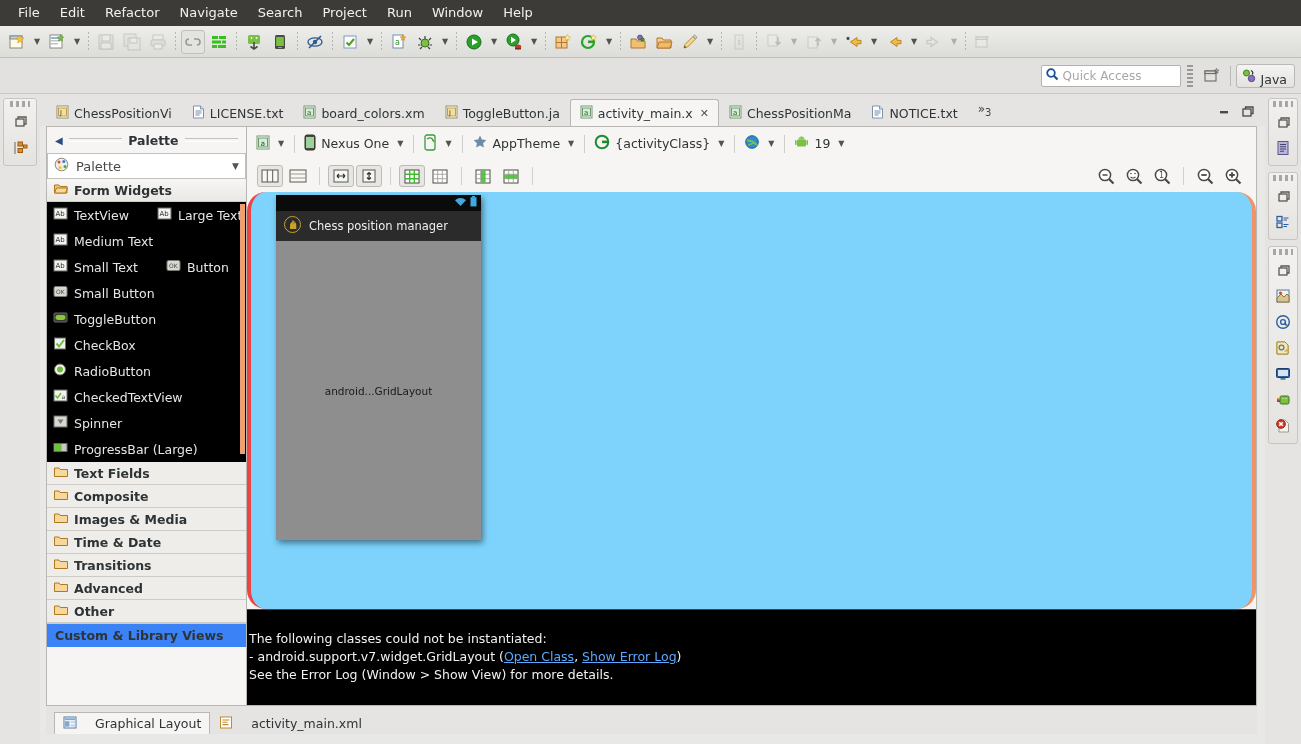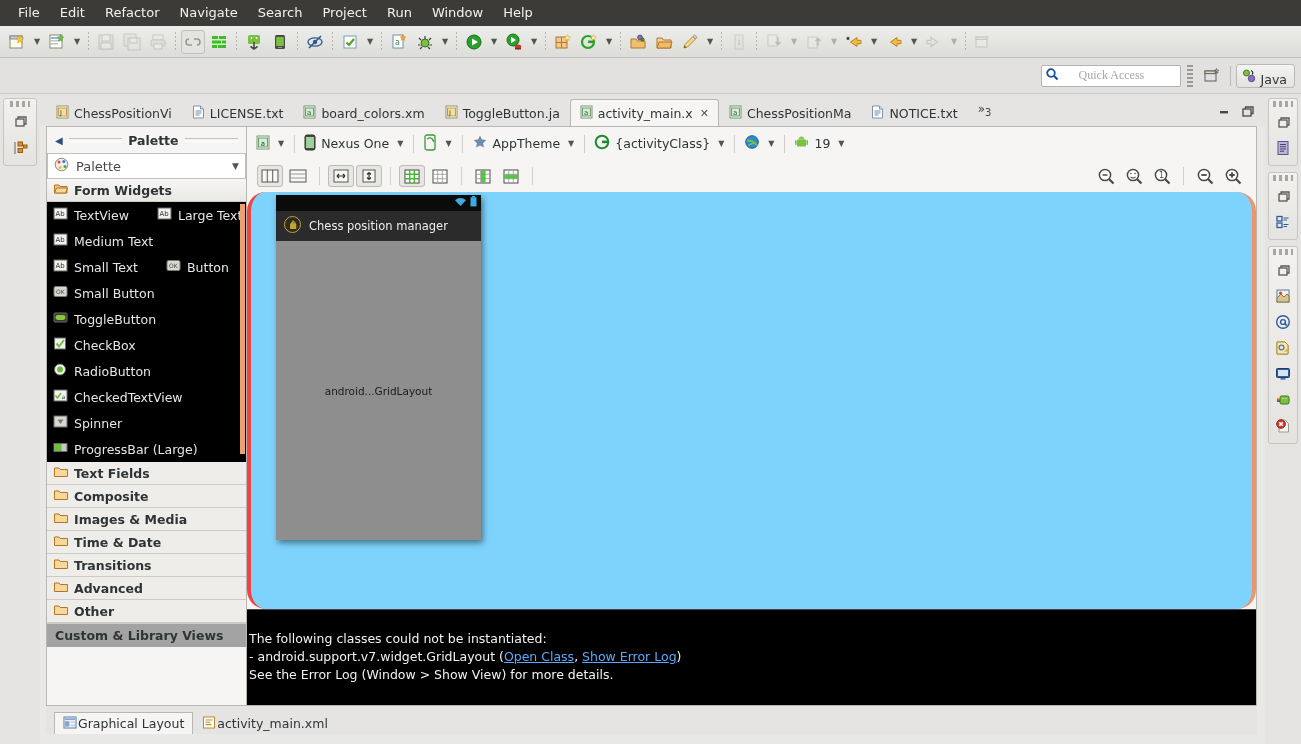--- a/index.html
+++ b/index.html
@@ -50,21 +50,21 @@
   .qarow {
     height: 36px; background: #e2e1df;
     display: flex; align-items: center; justify-content: flex-end;
     padding-right: 6px; border-bottom: 1px solid #c8c7c3;
   }
   .qa-input {
     width: 140px; height: 22px; background: #fff;
     border: 1px solid #b4b2ae; border-radius: 2px;
     display: flex; align-items: center; padding-left: 3px;
   }
-  .qa-ph { color: #a9a7a3; font-size: 12px; margin-left: 20px; font-family: Liberation Serif, serif; }
+  .qa-ph { color: #a9a7a3; font-size: 12px; margin-left: 4px; }
   .qa-grip {
     width: 6px; height: 22px; margin: 0 6px;
     background: repeating-linear-gradient(to bottom,#9b9995 0 2px,transparent 2px 4px);
   }
   .persp-btn {
     width: 26px; height: 24px; display: flex; align-items: center;
     justify-content: center;
   }
   .persp-sep { width:1px; height:20px; background:#bcbab6; margin: 0 5px; }
   .java-btn {
@@ -153,21 +153,21 @@
     display: flex; align-items: center; height: 26px; padding-left: 6px;
     font-size: 12.5px; gap: 20px;
   }
   .pal-item { display: flex; align-items: center; gap: 6px; }
   .pal-scroll {
     position: absolute; right: 1px; top: 2px; width: 5px; height: 96%;
     background: #f0a070;
   }
   .custom-views {
     height: 24px; display: flex; align-items: center; padding: 0 8px;
-    font-weight: bold; font-size: 12.5px; background: #a3a3a3;
+    font-weight: bold; font-size: 12.5px; background: #3b82f6;
     border-top: 1px solid #cecbc7;
   }
 
   
   .canvasside { flex: 1; display: flex; flex-direction: column; }
   .cfgbar {
     height: 33px; display: flex; align-items: center; padding: 0 6px;
     background: #f6f5f3; gap: 1px;
   }
   .cfg-item { display: flex; align-items: center; gap: 5px; padding: 0 3px; font-size: 12.5px; }
@@ -212,21 +212,21 @@
     font-size: 12.5px; padding: 20px 4px 0 2px; line-height: 18px;
     border-top: 1px solid #444;
   }
   .errorpane a { color: #5aa9ff; text-decoration: underline; }
 
   .bottomtabs {
     height: 28px; display: flex; align-items: flex-end;
     padding-left: 8px; background: #e5e4e2; margin: 0 8px 0 6px;
   }
   .btab {
-    height: 22px; display: flex; align-items: center; gap: 1px;
+    height: 22px; display: flex; align-items: center; gap: 18px;
     padding: 0 8px; font-size: 12.5px;
     border: 1px solid transparent; border-bottom: none;
   }
   .btab.active { background: #f6f5f3; border-color: #b9b7b3; }
 </style>
 </head>
 <body>
 
 <div id="app">
 

